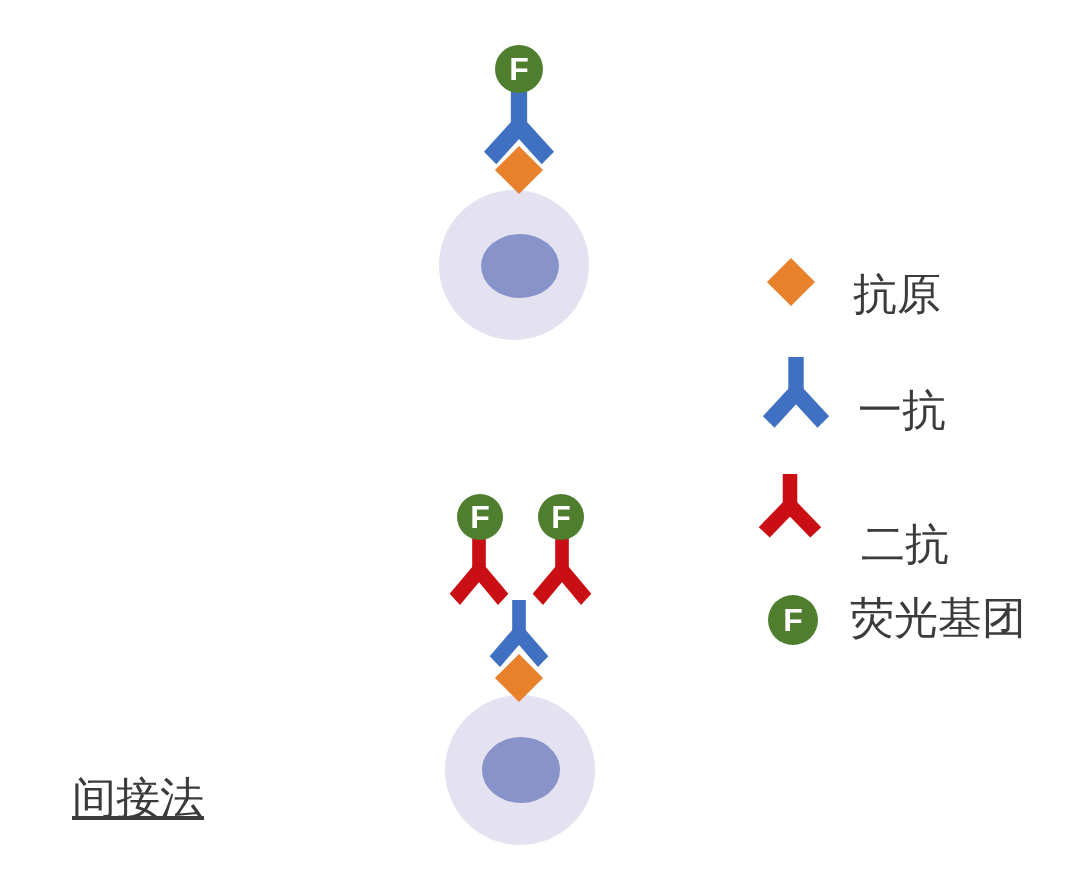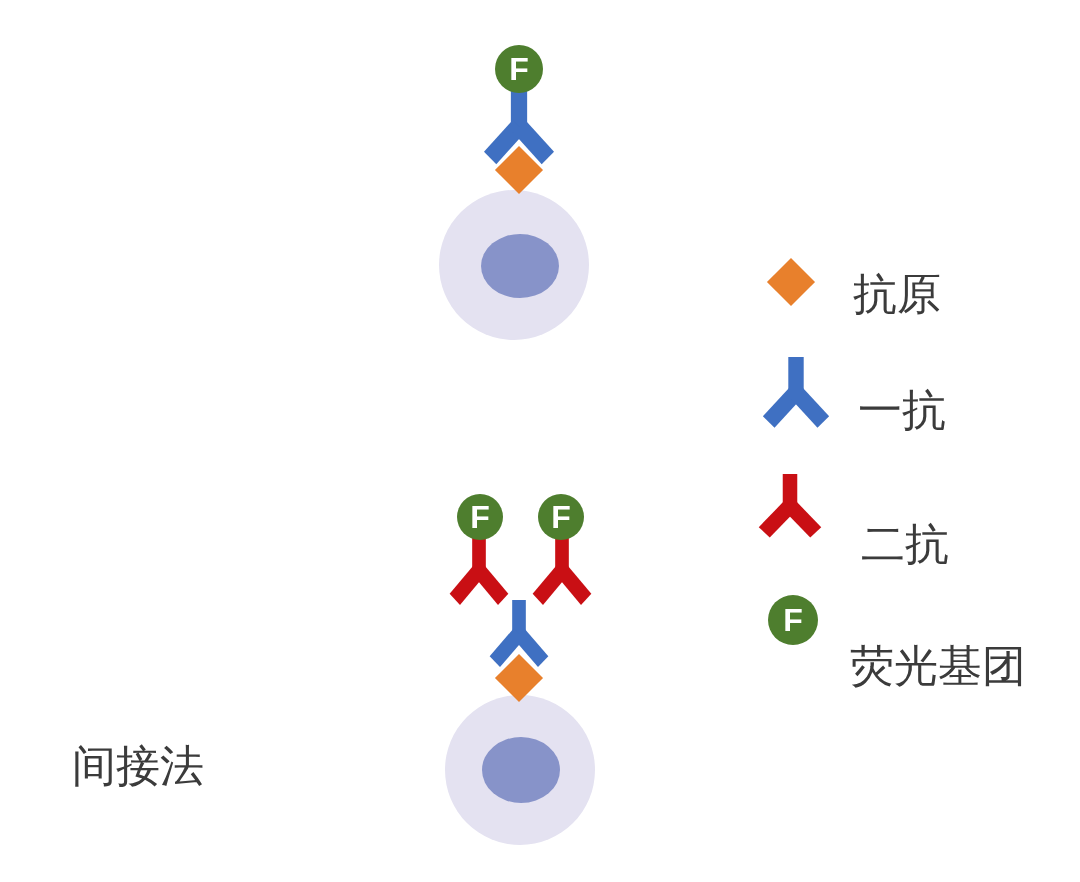--- a/index.html
+++ b/index.html
@@ -38,21 +38,21 @@
   .nucleus{
     position:absolute; border-radius:50%;
     background:var(--cell_nucleus);
   }
 </style>
 </head>
 <body>
 
 <div id="canvas">
 
-  <div class="label" style="left:72px; top:744px;">间接法</div>
+  <div class="label" style="left:72px; top:776px;text-decoration:underline;">间接法</div>
 
   <div>
     <div class="cell" style="left:439px; top:190px;">
       <div class="nucleus" style="left:42px; top:44px; width:78px; height:64px;"></div>
     </div>
 
     <div class="antibody blue" style="left:482px; top:88px; width:74px; height:84px;">
       <svg viewBox="0 0 100 108" preserveAspectRatio="none" aria-hidden="true">
         <rect x="39" y="0" width="22" height="58" fill="currentColor"></rect>
         <path d="M50 49 L11 90" stroke="currentColor" stroke-width="23" fill="none"></path>
@@ -125,16 +125,16 @@
         <rect x="39" y="0" width="22" height="58" fill="currentColor"></rect>
         <path d="M50 49 L11 90" stroke="currentColor" stroke-width="23" fill="none"></path>
         <path d="M50 49 L89 90" stroke="currentColor" stroke-width="23" fill="none"></path>
       </svg>
     </div>
     <div class="label" style="left:861px; top:500px;margin-top:22px;">二抗</div>
 
     <div class="fbadge" style="left:768px; top:595px; width:50px; height:50px;">
       <span>F</span>
     </div>
-    <div class="label" style="left:850px; top:596px;margin-top:48px;">荧光基团</div>
+    <div class="label" style="left:850px; top:596px;">荧光基团</div>
   </div>
 
 </div>
 
 </body></html>

